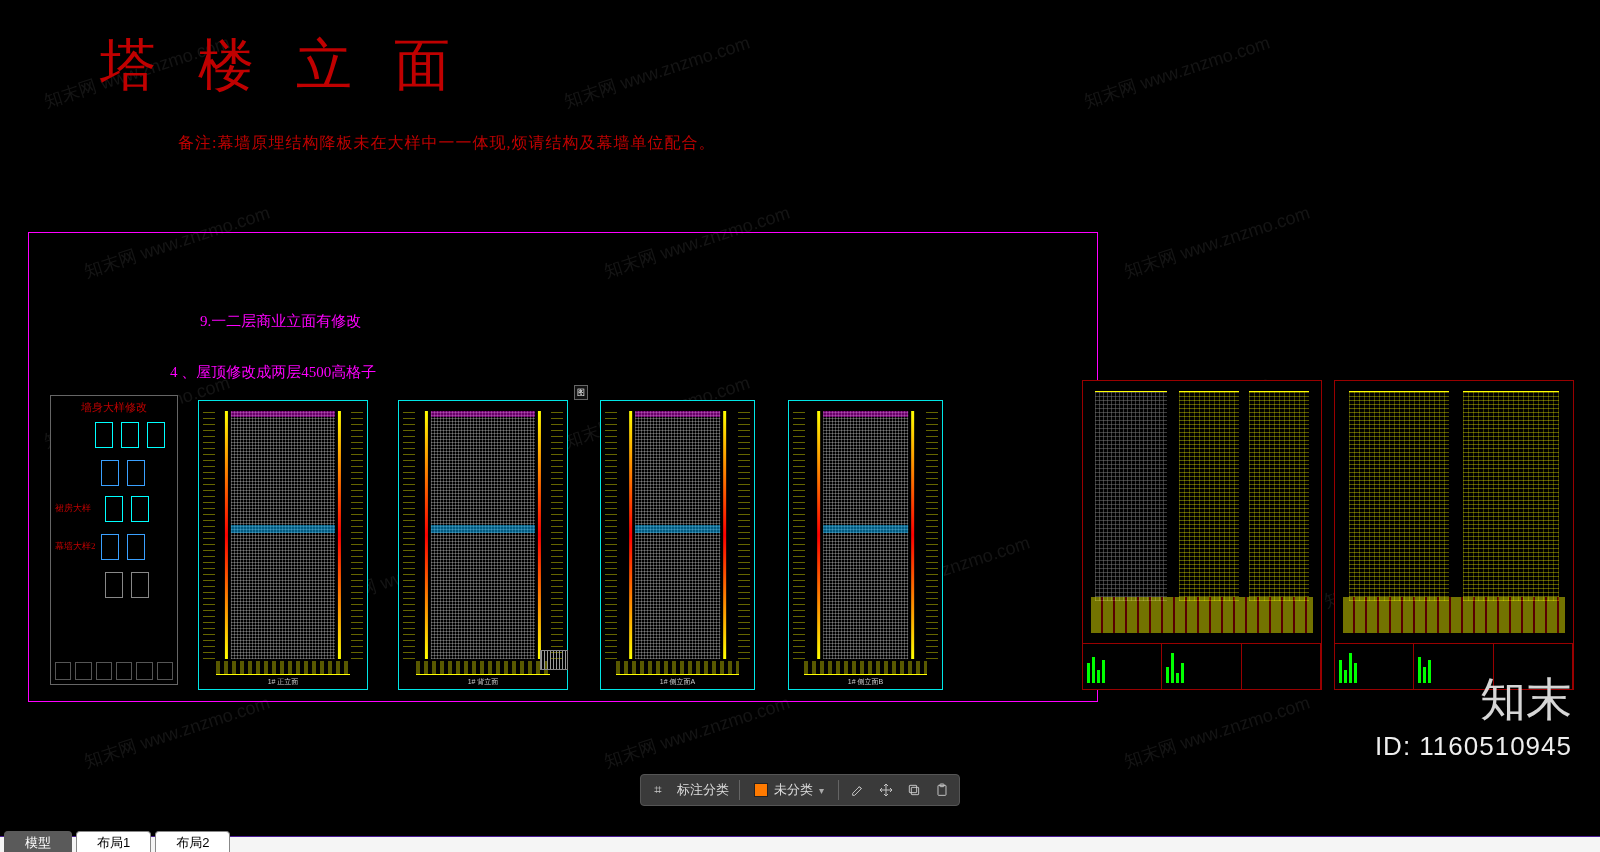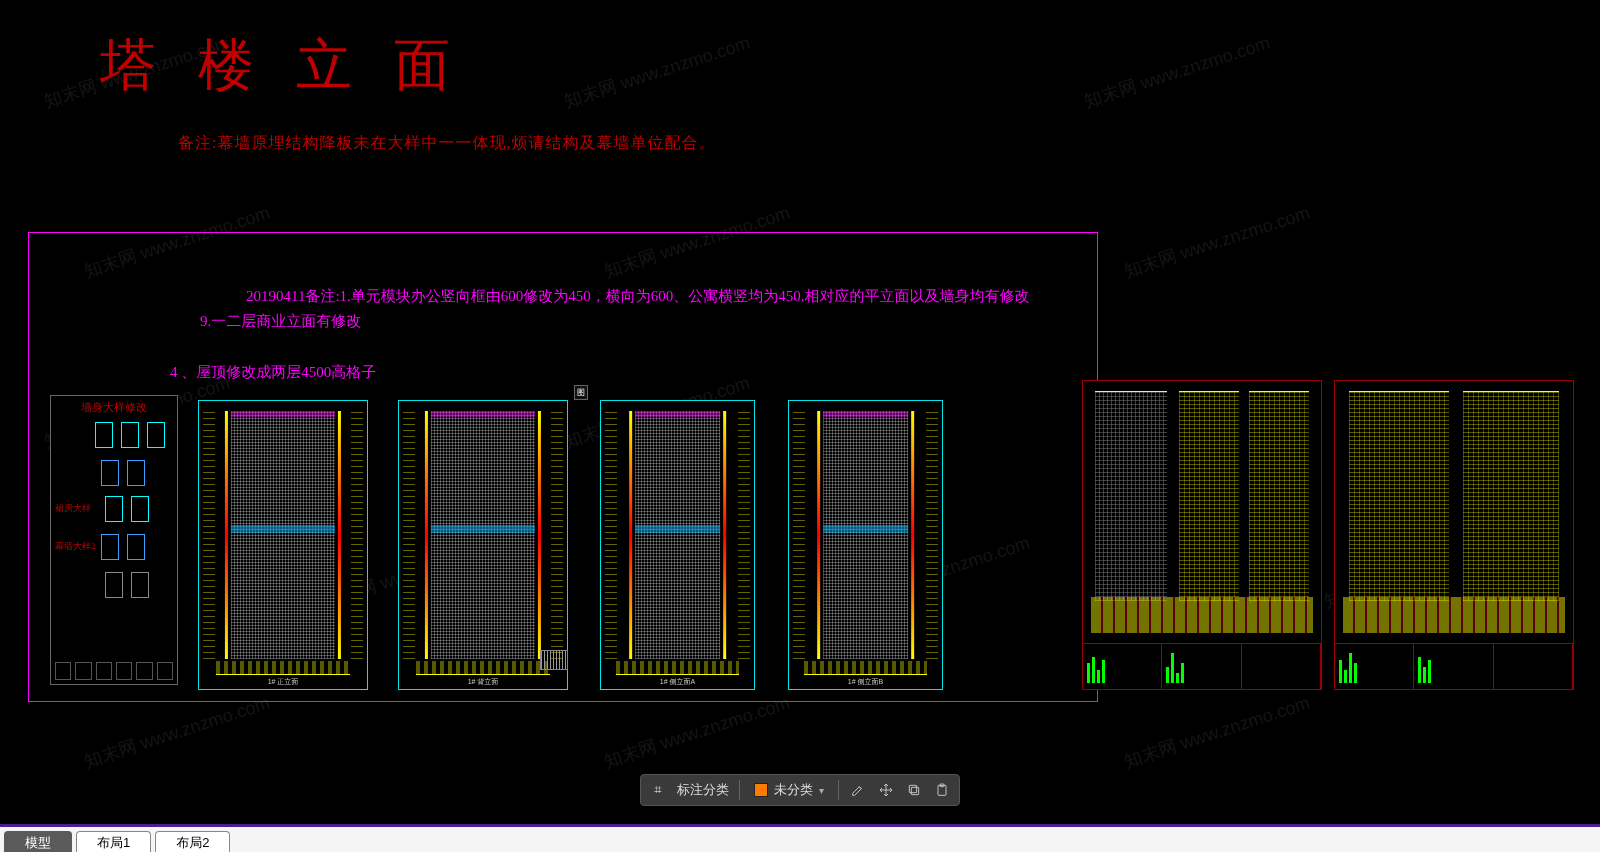--- a/index.html
+++ b/index.html
@@ -185,23 +185,23 @@
     opacity:0.9;
   }
   .logo-wm .idline {
     font-size:26px; color:#eee;
     font-family:Arial,sans-serif;
     letter-spacing:1px;
   }
   
   .tab-bar {
     position:absolute; left:0; right:0; bottom:0;
-    height:28px; background:#f5f5f5;
+    height:16px; background:#f5f5f5;
     display:flex; align-items:flex-end;
-    border-top:3px solid #4c1d95;
+    border-top:1px solid #4c1d95;
   }
   .tab-bar .tab {
     height:22px; padding:2px 20px 0;
     font-size:13px; color:#000;
     background:#fff;
     border:1px solid #888; border-bottom:none;
     border-radius:4px 4px 0 0;
     margin-left:4px;
     position:relative; top:1px;
   }
@@ -270,21 +270,20 @@
     <div class="wm" style="top:720px;left:80px">知末网 www.znzmo.com</div>
     <div class="wm" style="top:720px;left:600px">知末网 www.znzmo.com</div>
     <div class="wm" style="top:720px;left:1120px">知末网 www.znzmo.com</div>
   </div>
 
   <div class="title">塔楼立面</div>
 
   <div class="note1">备注:幕墙原埋结构降板未在大样中一一体现,烦请结构及幕墙单位配合。</div>
 
   <div class="revision-box"></div>
-  <div class="rev-line rev-l1">20190411备注:1.单元模块办公竖向框由600修改为450，横向为600、公寓横竖均为450,相对应的平立面以及墙身均有修改</div>
   <div class="rev-line rev-l2">9.一二层商业立面有修改</div>
   <div class="rev-line rev-l4">4 、屋顶修改成两层4500高格子</div>
 
   <div class="marker-lbl" style="top:385px;left:574px">图</div>
 
   <div class="detail-card">
     <div class="hdr">墙身大样修改</div>
     <div class="side-lbl" style="top:106px;left:4px">裙房大样</div>
     <div class="side-lbl" style="top:144px;left:4px">幕墙大样2</div>
     <div class="detail-block" style="top:26px;left:44px"></div>
@@ -392,20 +391,24 @@
               <i style="height:80%"></i>
               <i style="height:50%"></i>
               <i style="height:70%"></i>
             </div>
           </div>
         <div class="cell"></div>
       </div>
     </div>
   </div>
 
+  <div class="logo-wm">
+    <div class="zhimo">知末</div>
+    <div class="idline">ID: 1160510945</div>
+  </div>
 
 </div>
 
 <div class="float-tb">
   <span class="ico">⌗</span>
   <span>标注分类</span>
   <div class="sep"></div>
   <div class="dd">
     <span class="swatch"></span>
     <span>未分类</span>

